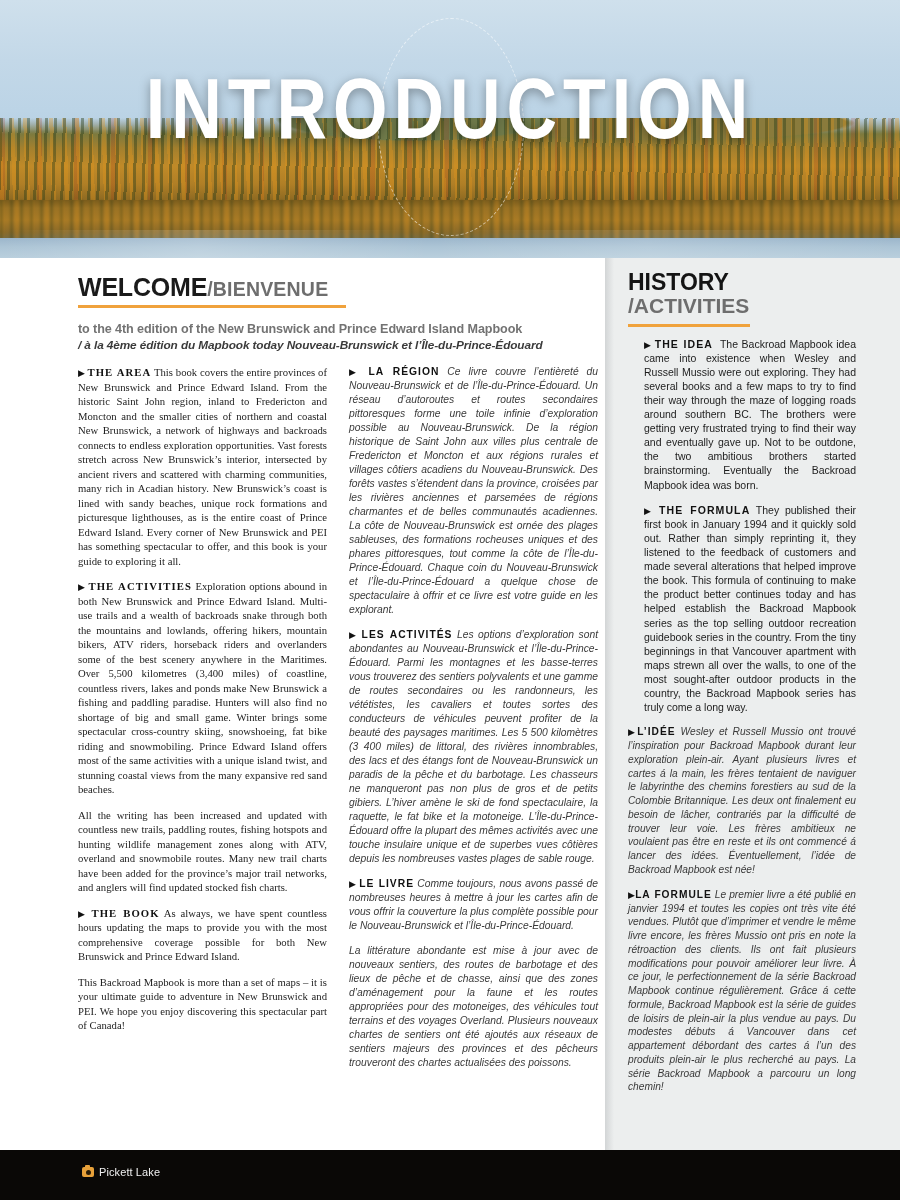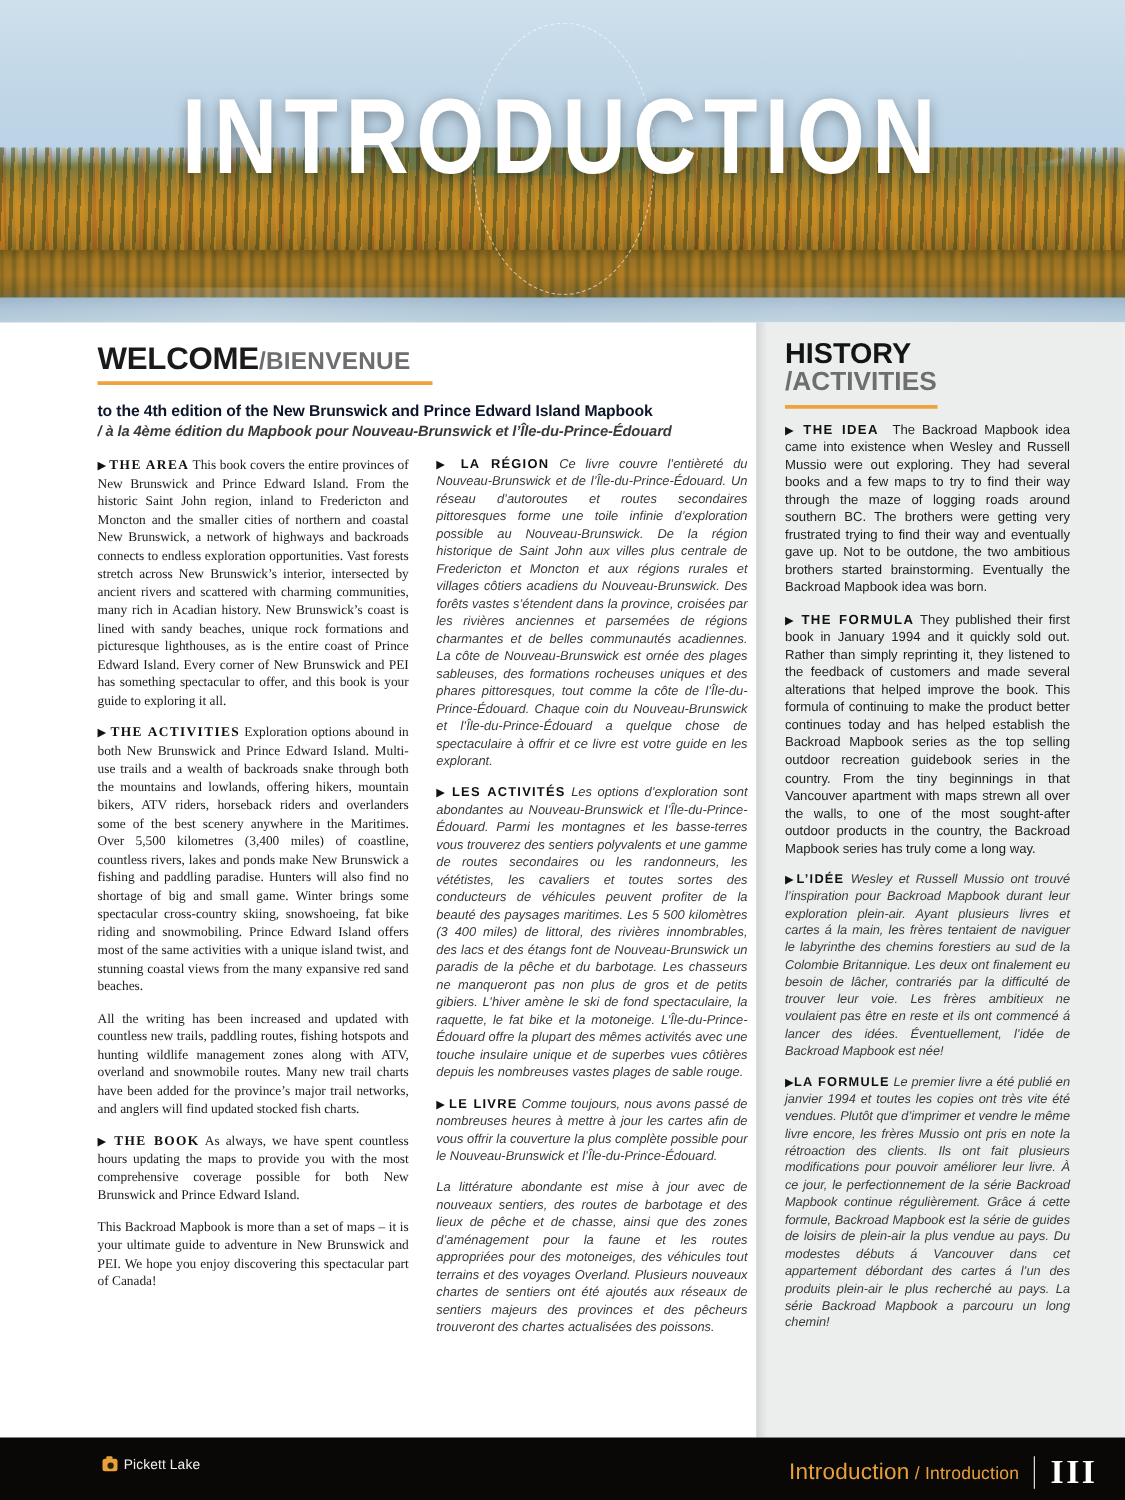--- a/index.html
+++ b/index.html
@@ -207,21 +207,21 @@
     height: 3px;
     background: #f0a23c;
     margin-top: 6px;
     width: 122px;
   }
 
   .deck {
     margin-top: 13px;
     font-size: 12.6px;
     font-weight: bold;
-    color: #0f172a;
+    color: #737373;
     line-height: 1.32;
     letter-spacing: -.1px;
   }
   .deck-fr {
     font-size: 11.8px;
     font-weight: bold;
     font-style: italic;
     color: #3b3b3b;
     line-height: 1.32;
     letter-spacing: -.1px;
@@ -250,21 +250,21 @@
     margin: 0 0 11px 0;
     font-size: 10.3px;
     line-height: 1.36;
     color: #3a3a3a;
     font-style: italic;
     text-align: justify;
     hyphens: auto;
     -webkit-hyphens: auto;
   }
   p.side-en {
-    margin: 0 0 11px 0;
+    margin: 0 0 11px 16px;
     font-size: 10.5px;
     line-height: 1.345;
     color: #1c1c1c;
     text-align: justify;
     hyphens: auto;
     -webkit-hyphens: auto;
   }
   p.side-fr {
     margin: 0 0 11px 0;
     font-size: 10.2px;
@@ -382,21 +382,21 @@
 
 <div class="page-body">
   <div class="gray-panel"></div>
 
   <div class="col-main">
     <h1 class="head-welcome"><span>WELCOME</span><span class="sub">/BIENVENUE</span>
     </h1>
     <div class="rule-orange"></div>
 
     <div class="deck">to the 4th edition of the New Brunswick and Prince Edward Island Mapbook</div>
-    <div class="deck-fr">/ à la 4ème édition du Mapbook pour Nouveau-Brunswick et l’Île-du-Prince-Édouard</div>
+    <div class="deck-fr">/ à la 4ème édition du Mapbook today Nouveau-Brunswick et l’Île-du-Prince-Édouard</div>
 
     <div class="two-cols">
 
       <div class="tc">
         <p class="body-en"><span class="tri">▶&nbsp;</span><span class="lede">THE AREA</span> <span>This book covers the entire provinces of New Brunswick and Prince Edward Island. From the historic Saint John region, inland to Fredericton and Moncton and the smaller cities of northern and coastal New Brunswick, a network of highways and backroads connects to endless exploration opportunities. Vast forests stretch across New Brunswick’s interior, intersected by ancient rivers and scattered with charming communities, many rich in Acadian history. New Brunswick’s coast is lined with sandy beaches, unique rock formations and picturesque lighthouses, as is the entire coast of Prince Edward Island. Every corner of New Brunswick and PEI has something spectacular to offer, and this book is your guide to exploring it all.</span></p>
         <p class="body-en"><span class="tri">▶&nbsp;</span><span class="lede">THE ACTIVITIES</span> <span>Exploration options abound in both New Brunswick and Prince Edward Island. Multi-use trails and a wealth of backroads snake through both the mountains and lowlands, offering hikers, mountain bikers, ATV riders, horseback riders and overlanders some of the best scenery anywhere in the Maritimes. Over 5,500 kilometres (3,400 miles) of coastline, countless rivers, lakes and ponds make New Brunswick a fishing and paddling paradise. Hunters will also find no shortage of big and small game. Winter brings some spectacular cross-country skiing, snowshoeing, fat bike riding and snowmobiling. Prince Edward Island offers most of the same activities with a unique island twist, and stunning coastal views from the many expansive red sand beaches.</span></p>
         <p class="body-en">All the writing has been increased and updated with countless new trails, paddling routes, fishing hotspots and hunting wildlife management zones along with ATV, overland and snowmobile routes. Many new trail charts have been added for the province’s major trail networks, and anglers will find updated stocked fish charts.</p>
         <p class="body-en"><span class="tri">▶&nbsp;</span><span class="lede">THE BOOK</span> <span>As always, we have spent countless hours updating the maps to provide you with the most comprehensive coverage possible for both New Brunswick and Prince Edward Island.</span></p>
         <p class="body-en">This Backroad Mapbook is more than a set of maps – it is your ultimate guide to adventure in New Brunswick and PEI. We hope you enjoy discovering this spectacular part of Canada!</p>
       </div>
@@ -425,18 +425,13 @@
 
     <p class="side-fr"><span class="tri">▶</span><span class="lede-fr">LA FORMULE</span> <span>Le premier livre a été publié en janvier 1994 et toutes les copies ont très vite été vendues.  Plutôt que d’imprimer et vendre le même livre encore, les frères Mussio ont pris en note la rétroaction des clients. Ils ont fait plusieurs modifications pour pouvoir améliorer leur livre. À ce jour, le perfectionnement de la série Backroad Mapbook continue régulièrement. Grâce á cette formule, Backroad Mapbook est la série de guides de loisirs de plein-air la plus vendue au pays. Du modestes débuts á Vancouver dans cet appartement débordant des cartes á l’un des produits plein-air le plus recherché au pays. La série Backroad Mapbook a parcouru un long chemin!</span></p>
   </div>
 </div>
 
 <div class="footer">
   <div class="footer-credit">
     <span class="cam"></span>
     <span>Pickett Lake</span>
   </div>
-  <div class="footer-right">
-    <div class="foot-label"><span>Introduction</span><span class="fr">&nbsp;/&nbsp;</span><span class="fr">Introduction</span></div>
-    <div class="foot-divider"></div>
-    <div class="foot-page">III</div>
-  </div>
 </div>
 
 </body></html>

